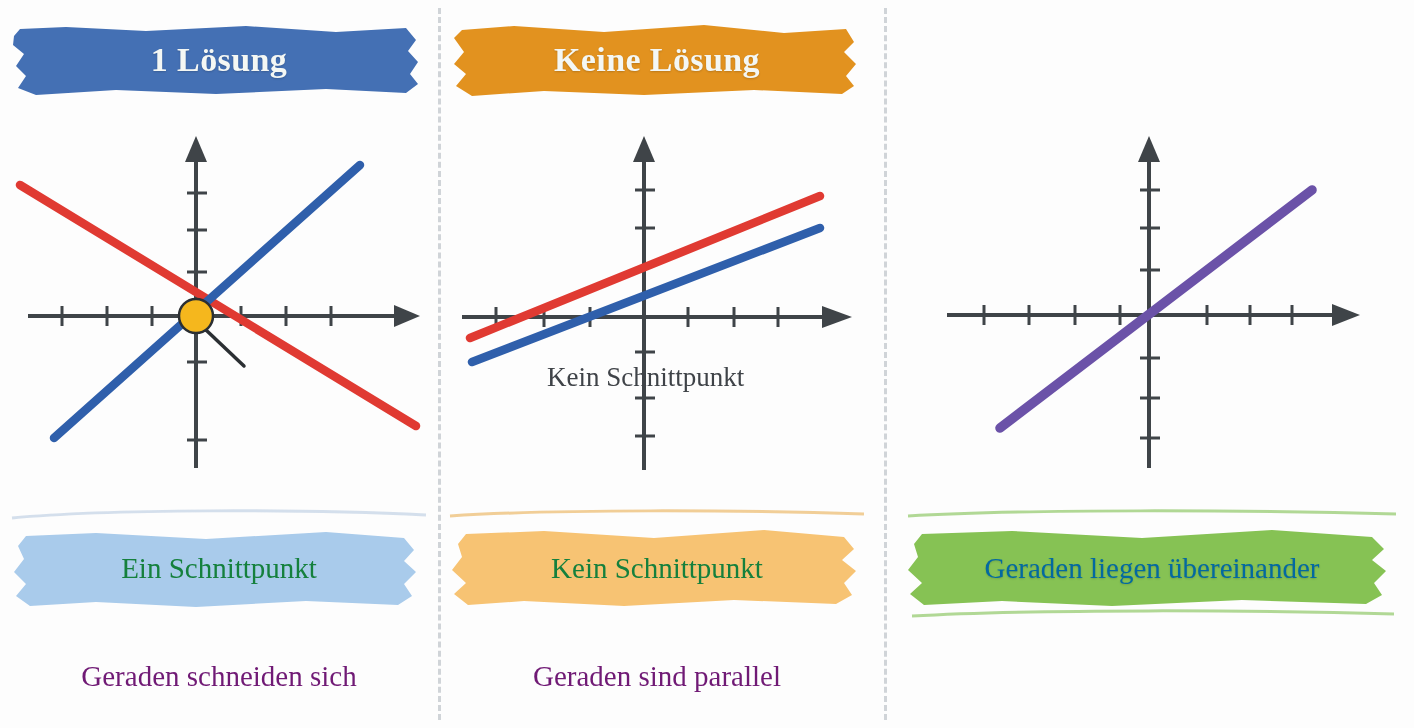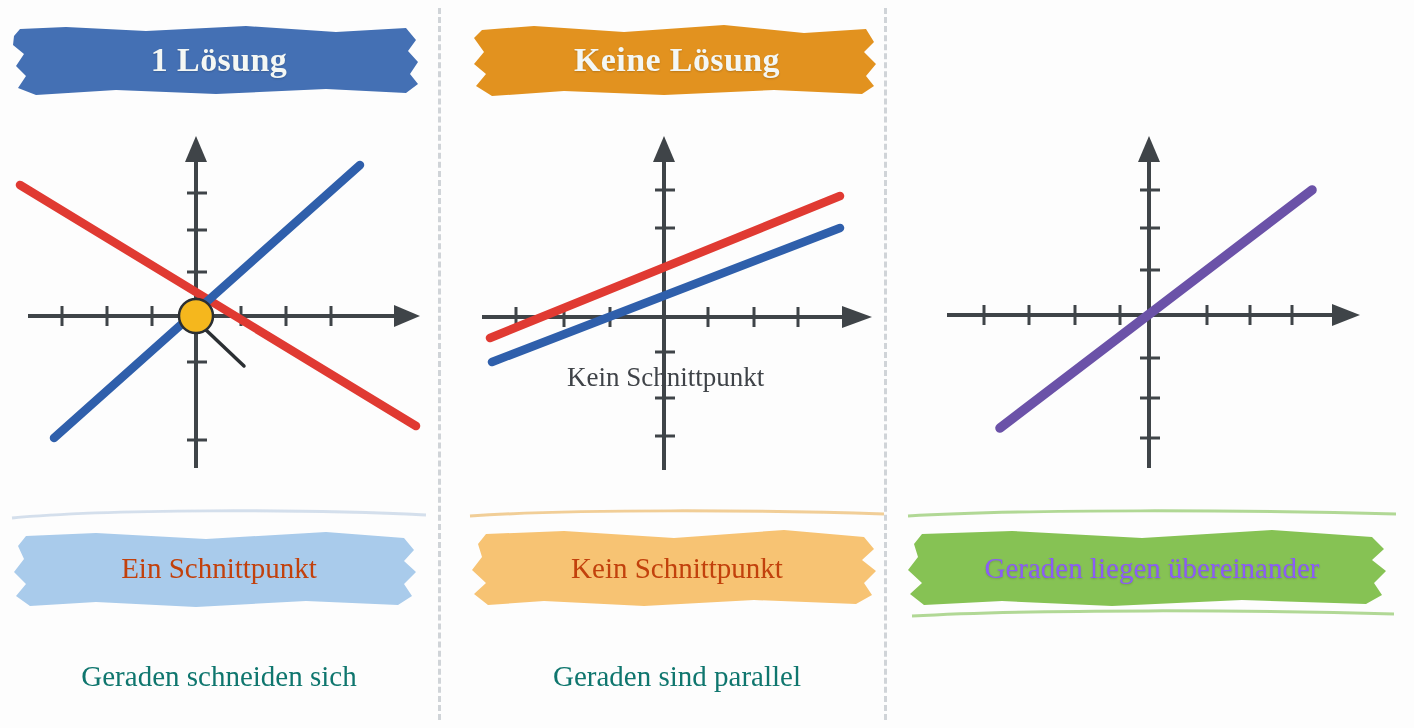--- a/index.html
+++ b/index.html
@@ -95,31 +95,31 @@
   .high-label {
     position: absolute;
     left: 0; top: 0;
     width: 100%; height: 120px;
     display:flex;
     align-items:center;
     justify-content:center;
     font-size: 29px;
     white-space: nowrap;
   }
-  .high-label.dark  { color:#c2410c; }
-  .high-label.light { color:#8b5cf6; text-shadow:0 1px 2px rgba(0,0,0,.16); }
+  .high-label.dark  { color:#15803d; }
+  .high-label.light { color:#0369a1; text-shadow:0 1px 2px rgba(0,0,0,.16); }
 
   
   .caption {
     position:absolute;
     left:0;
     top: 660px;
     width:100%;
     text-align:center;
-    color:#0f766e;
+    color:#701a75;
     font-size: 29px;
     white-space: nowrap;
   }
 </style>
 </head>
 <body>
 
 <div id="stage">
 
   <div class="divider" style="left:438px;"></div>
@@ -172,21 +172,21 @@
       <svg class="high-svg" viewBox="0 0 426 120" preserveAspectRatio="none">
         <path d="M6,10 C100,1 300,1 420,7" stroke="#cfdcea" stroke-width="3" fill="none" opacity=".9"></path>
         <path d="M12,38 L20,28 L90,25 L200,31 L320,24 L398,30 L408,42 L398,53 L410,64 L398,76 L406,88 L392,97 L300,93 L190,99 L90,94 L24,98 L10,88 L20,76 L8,64 L18,51 Z" fill="#a9cbeb"></path>
       </svg>
       <div class="high-label dark">Ein Schnittpunkt</div>
     </div>
 
     <div class="caption">Geraden schneiden sich</div>
   </div>
 
-  <div class="column" style="left:464px; width:426px;">
+  <div class="column" style="left:444px; width:426px;">
 
     <div class="banner-wrap">
       <svg class="banner-svg" viewBox="0 0 426 80" preserveAspectRatio="none">
         <path d="M10,18 L18,10 L70,6 L160,12 L260,5 L340,13 L402,9 L410,22 L400,32 L412,44 L402,56 L410,66 L398,74 L310,70 L200,75 L100,71 L28,76 L12,66 L22,54 L10,44 L20,32 Z" fill="#e2921f"></path>
       </svg>
       <div class="banner-label">Keine Lösung</div>
     </div>
 
     <div class="graph">
       <svg viewBox="0 0 426 360" preserveAspectRatio="none">

